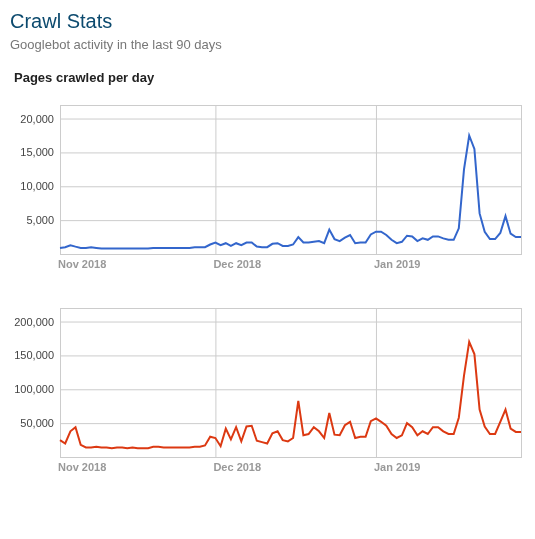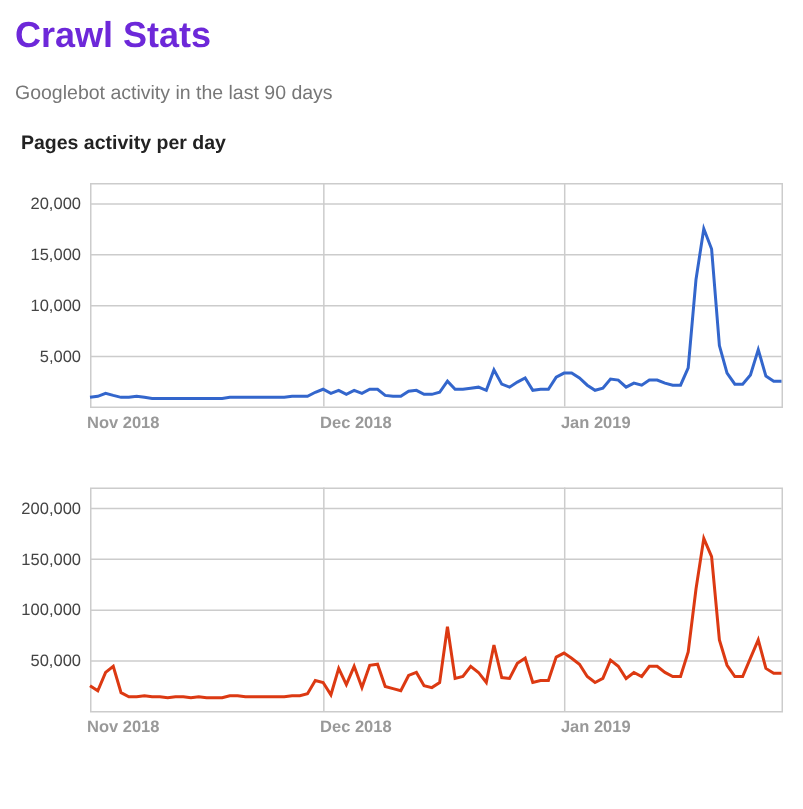--- a/index.html
+++ b/index.html
@@ -9,29 +9,29 @@
     font-family: Arial, Helvetica, sans-serif;
     color: #212121;
     width: 535px;
   }
   .page {
     padding: 10px 10px 14px 10px;
     box-sizing: border-box;
     width: 535px;
   }
   h1.title {
-    font-size: 24px;
-    font-weight: 700;
-    color: #6d28d9;
+    font-size: 20px;
+    font-weight: 400;
+    color: #0c4a6e;
     margin: 0 0 4px 0;
   }
   .subtitle {
     font-size: 13px;
     color: #777;
-    margin: 16px 0 18px 0;
+    margin: 4px 0 18px 0;
   }
   .chart-block {
     margin-bottom: 28px;
   }
   .chart-title {
     font-size: 13px;
     font-weight: bold;
     color: #222;
     margin: 0 0 14px 4px;
   }
@@ -69,21 +69,21 @@
   }
 </style>
 </head>
 <body>
 <div class="page">
 
   <h1 class="title">Crawl Stats</h1>
   <div class="subtitle">Googlebot activity in the last 90 days</div>
 
   <div class="chart-block">
-    <div class="chart-title">Pages activity per day</div>
+    <div class="chart-title">Pages crawled per day</div>
     <div class="chart-area">
         <svg width="515" height="175">
           <rect x="50.5" y="6.5" width="461" height="149" class="plot-border"></rect>
           <line x1="50" x2="511" y1="121.63636363636364" y2="121.63636363636364" class="grid-line"></line>
           <text x="44" y="125.13636363636364" class="y-tick-label">5,000</text>
           <line x1="50" x2="511" y1="87.77272727272728" y2="87.77272727272728" class="grid-line"></line>
           <text x="44" y="91.27272727272728" class="y-tick-label">10,000</text>
           <line x1="50" x2="511" y1="53.90909090909092" y2="53.90909090909092" class="grid-line"></line>
           <text x="44" y="57.40909090909092" class="y-tick-label">15,000</text>
           <line x1="50" x2="511" y1="20.04545454545456" y2="20.04545454545456" class="grid-line"></line>

